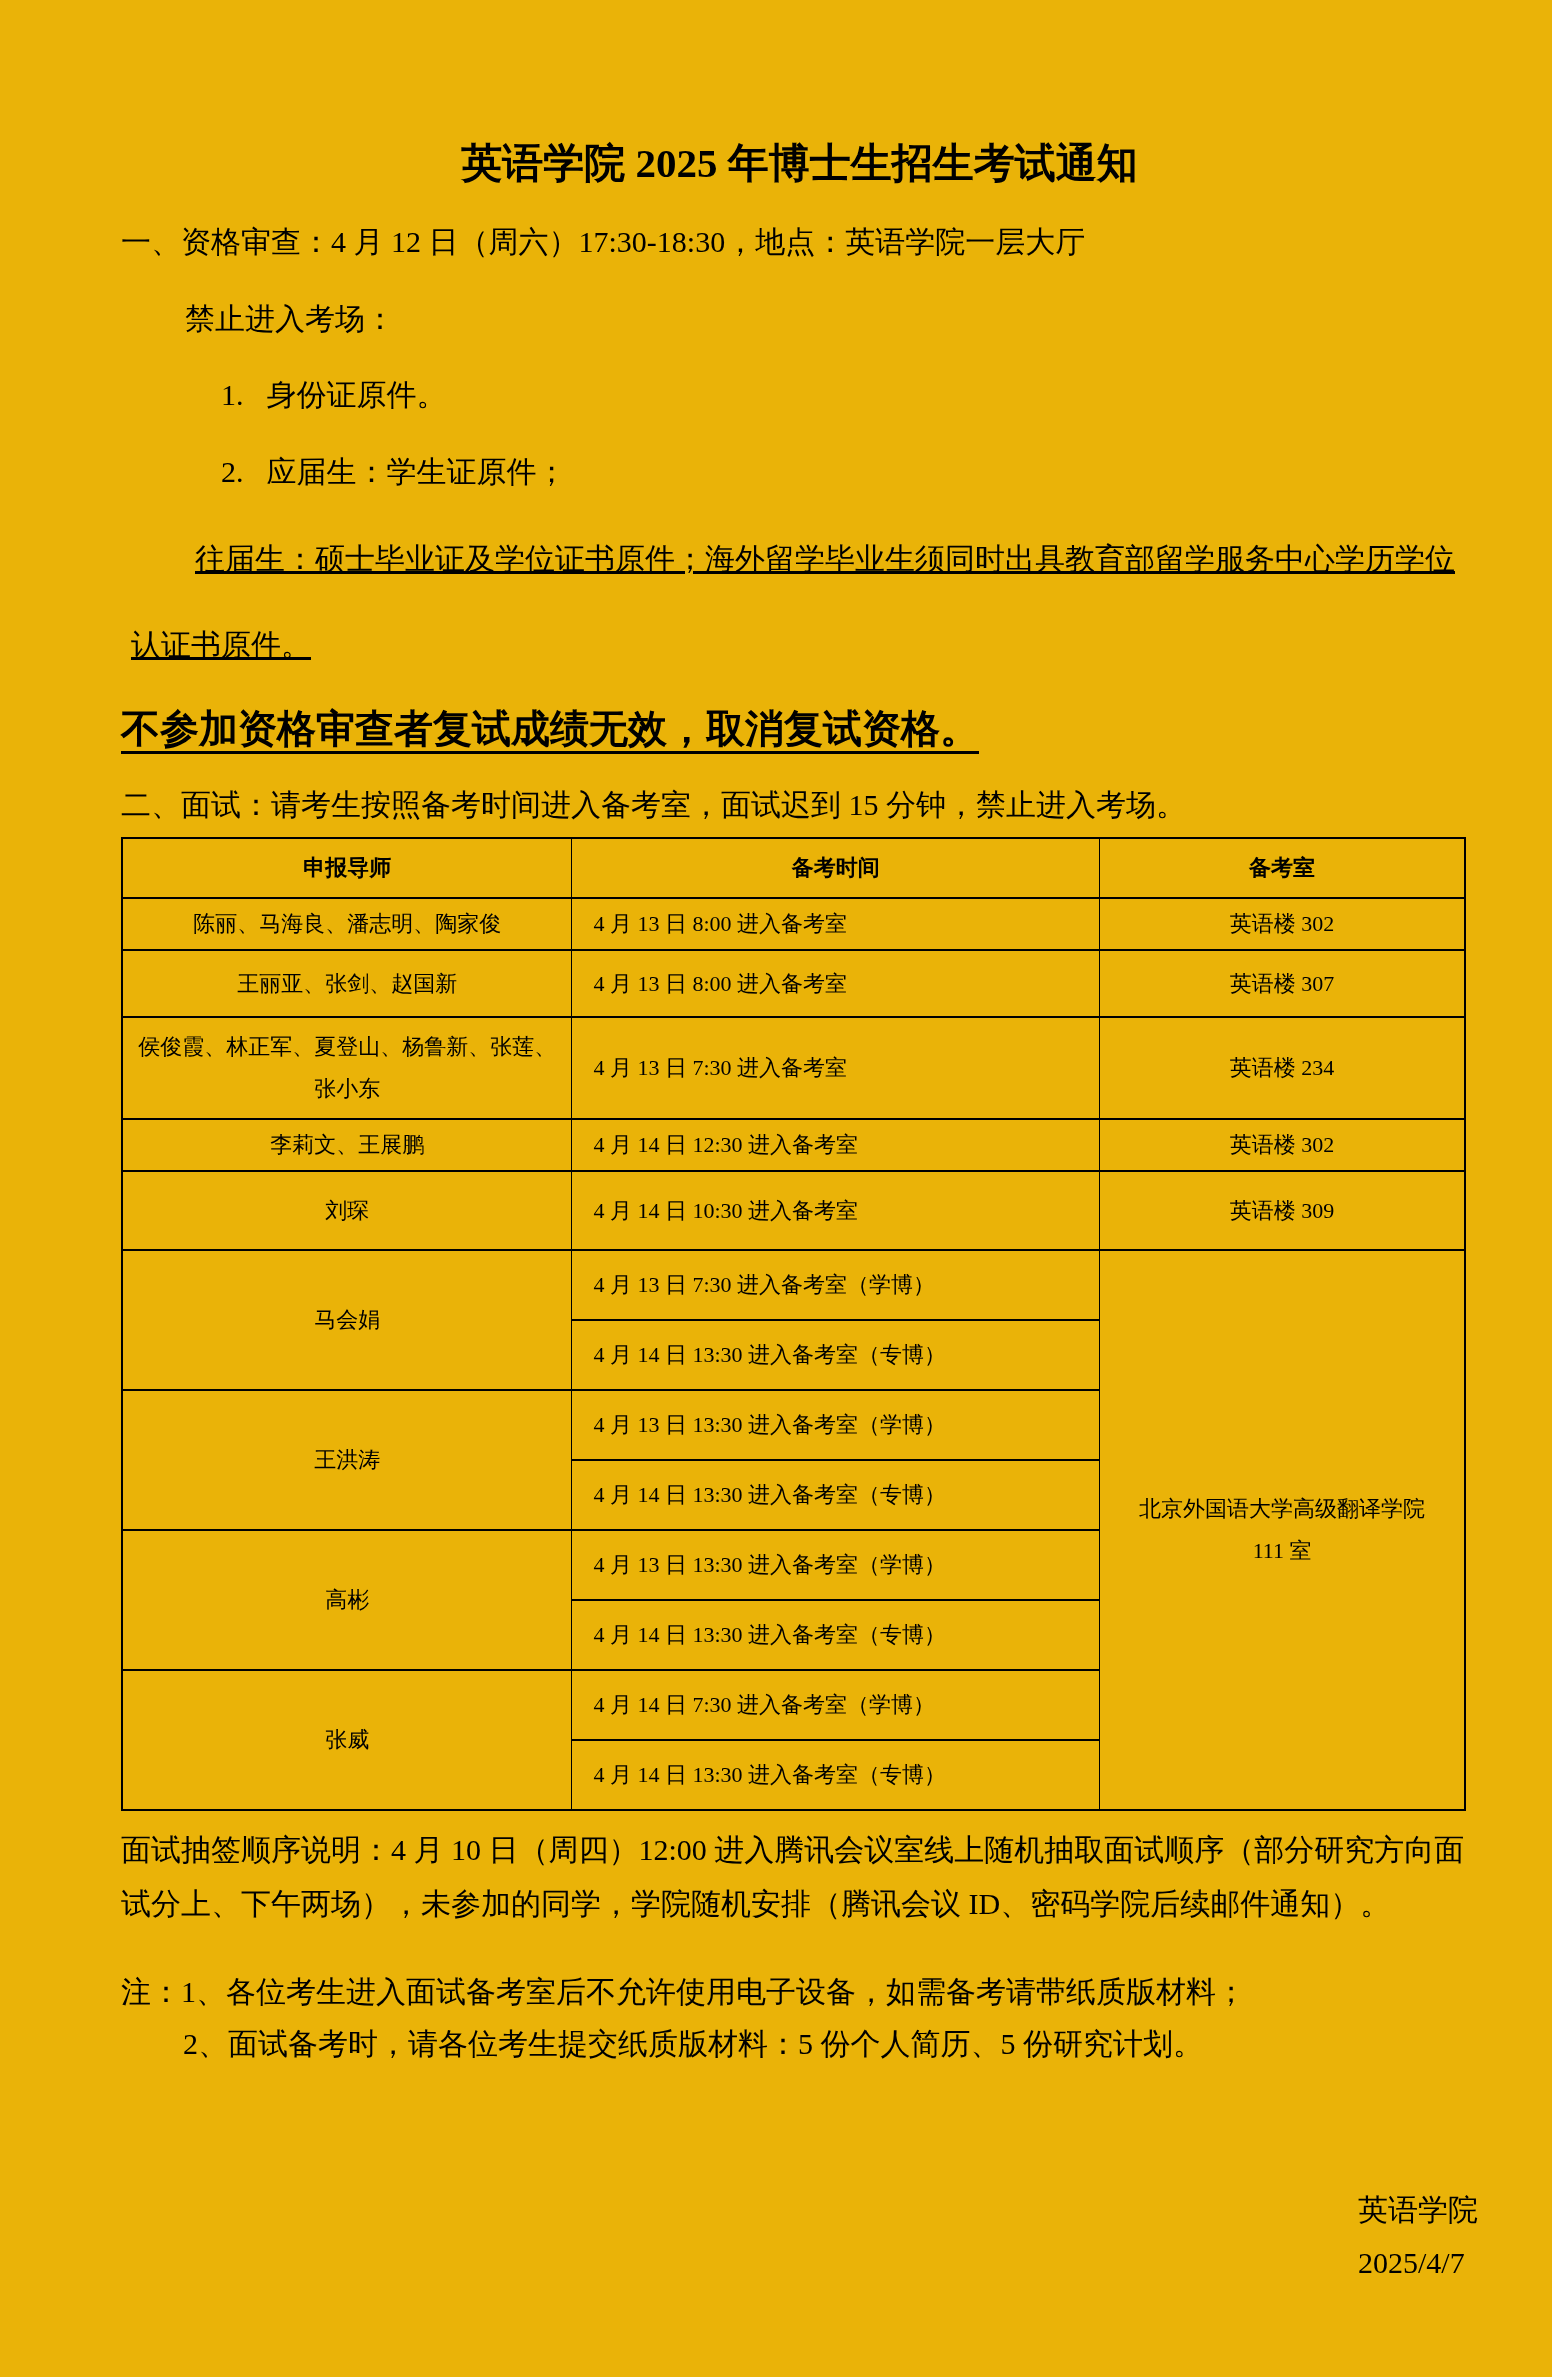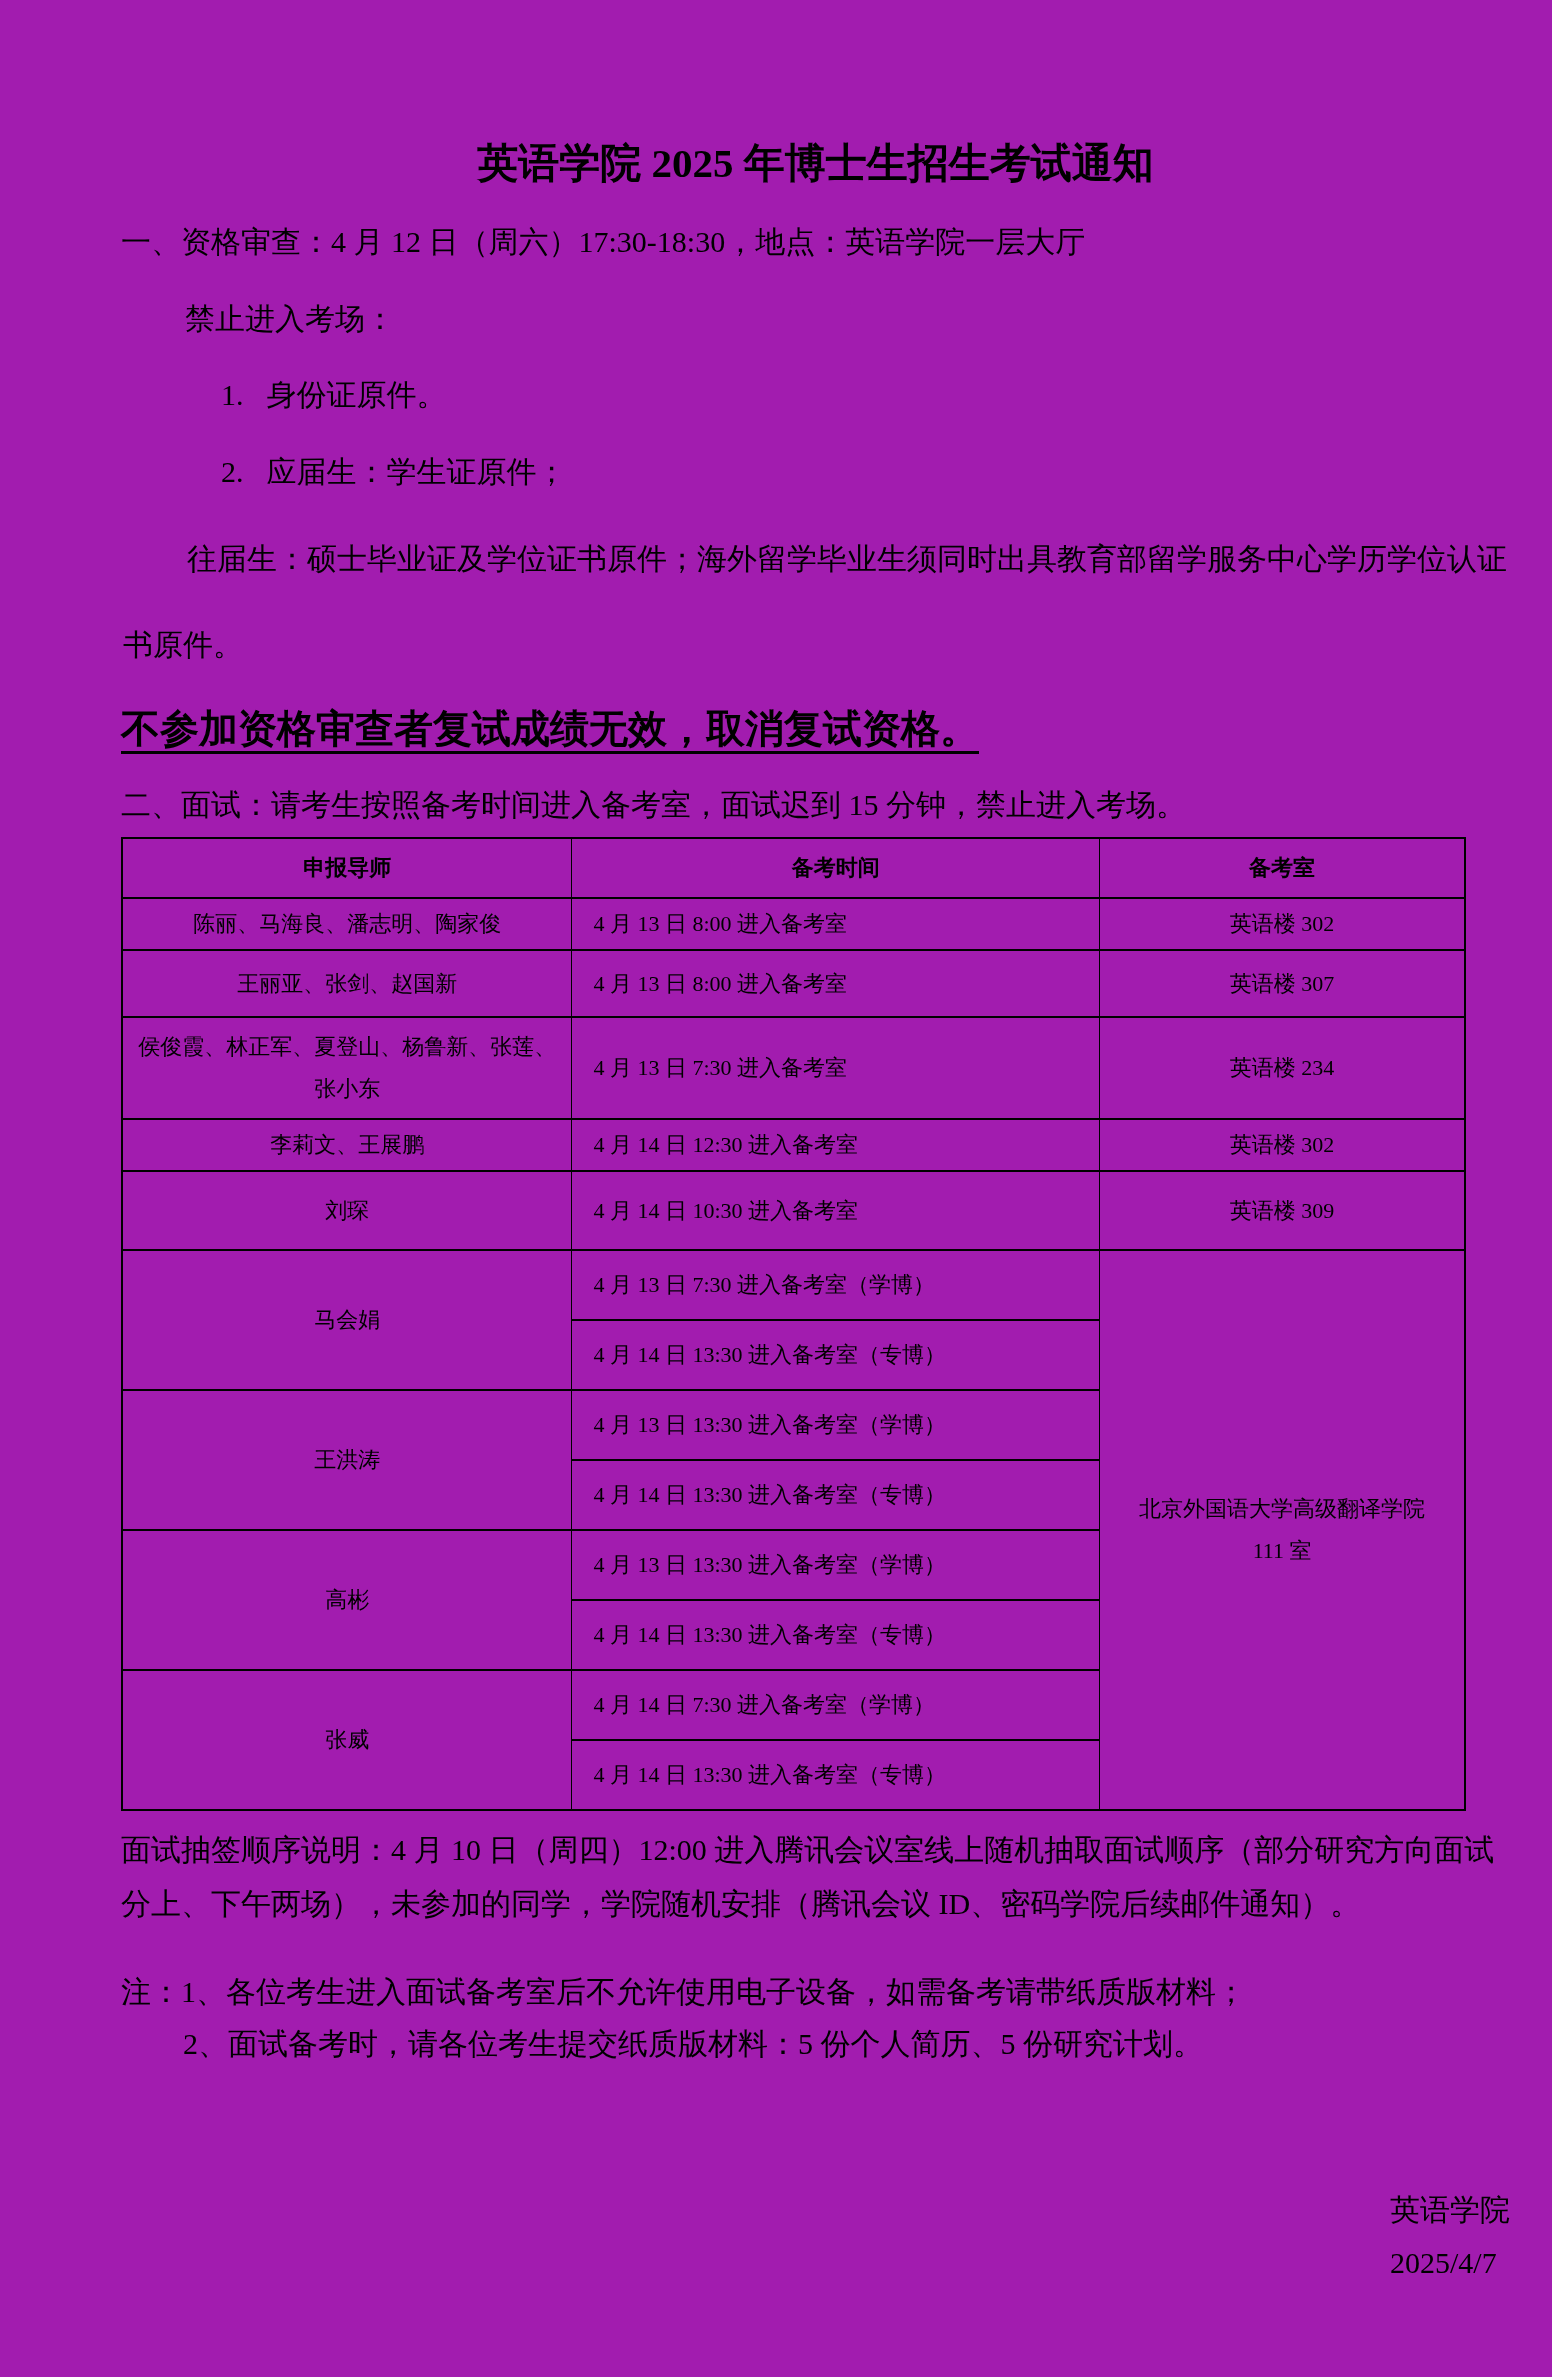--- a/index.html
+++ b/index.html
@@ -5,25 +5,25 @@
   html, body {
     margin: 0;
     padding: 0;
     background: #ffffff;
   }
   .page {
     position: relative;
     width: 1552px;
     height: 2377px;
     box-sizing: border-box;
-    background: #a21caf;
+    background: #eab308;
     color: #000000;
     font-family: "Liberation Serif", "DejaVu Serif", serif;
     font-size: 30px;
-    padding: 0 42px 0 121px;
+    padding: 0 74px 0 121px;
     overflow: hidden;
   }
   .title {
     margin: 140px 0 0 0;
     font-size: 41px;
     font-weight: bold;
     text-align: center;
     line-height: 1.15;
   }
   .h-sec {
@@ -38,23 +38,24 @@
   .list-item {
     margin: 39px 0 0 0;
     padding-left: 100px;
     line-height: 1.25;
   }
   .list-item .num {
     display: inline-block;
     margin-right: 23px;
   }
   .para-indent {
-    margin: 26px 0 0 2px;
+    margin: 26px 0 0 10px;
     text-indent: 64px;
     line-height: 2.85;
+    text-decoration: underline;
   }
   .warning {
     margin: 18px 0 0 0;
     font-size: 39px;
     font-weight: bold;
     line-height: 1.25;
     text-decoration: underline;
     text-decoration-thickness: 3px;
     text-underline-offset: 9px;
   }

